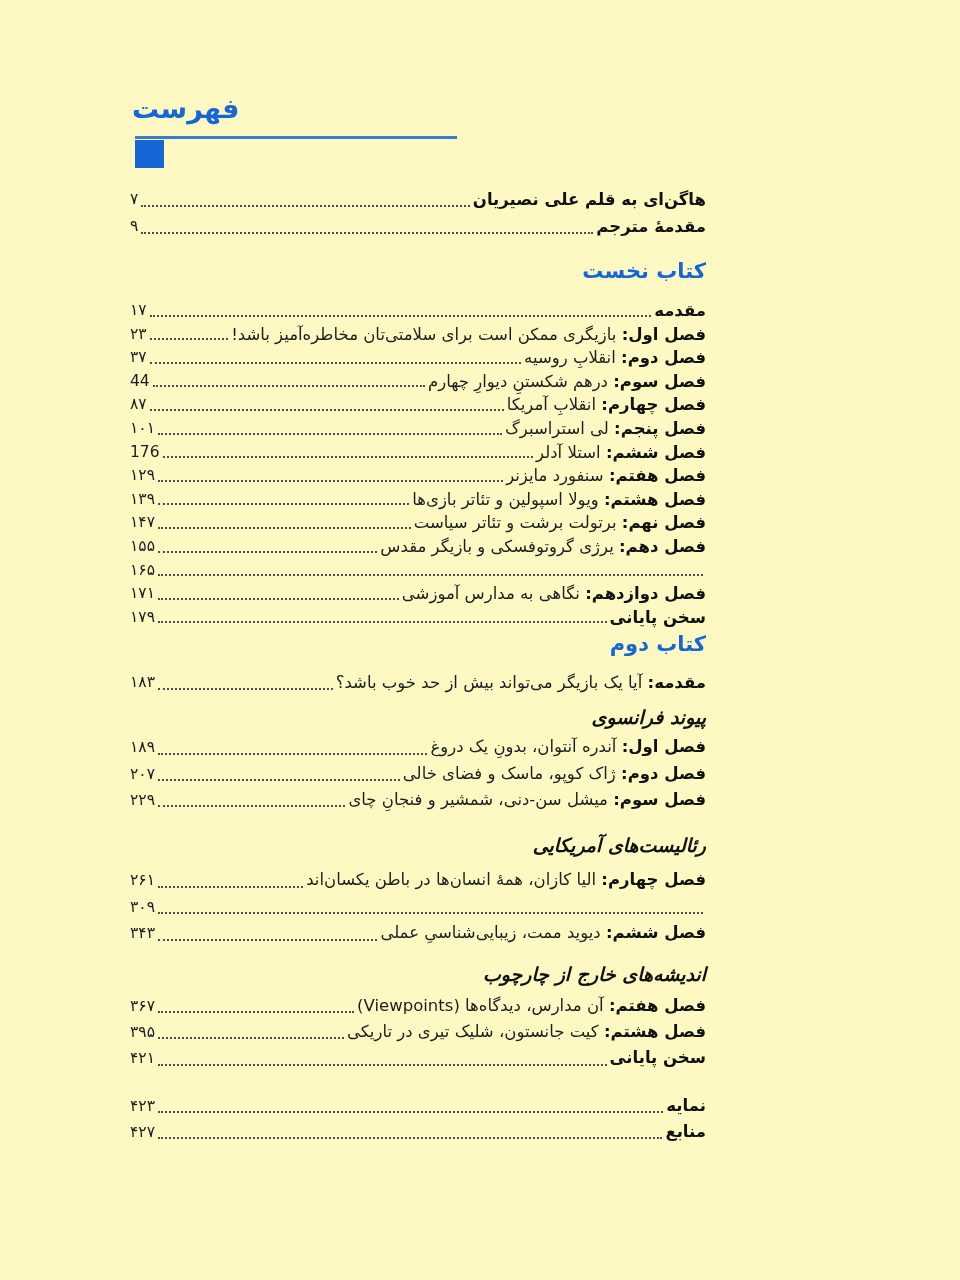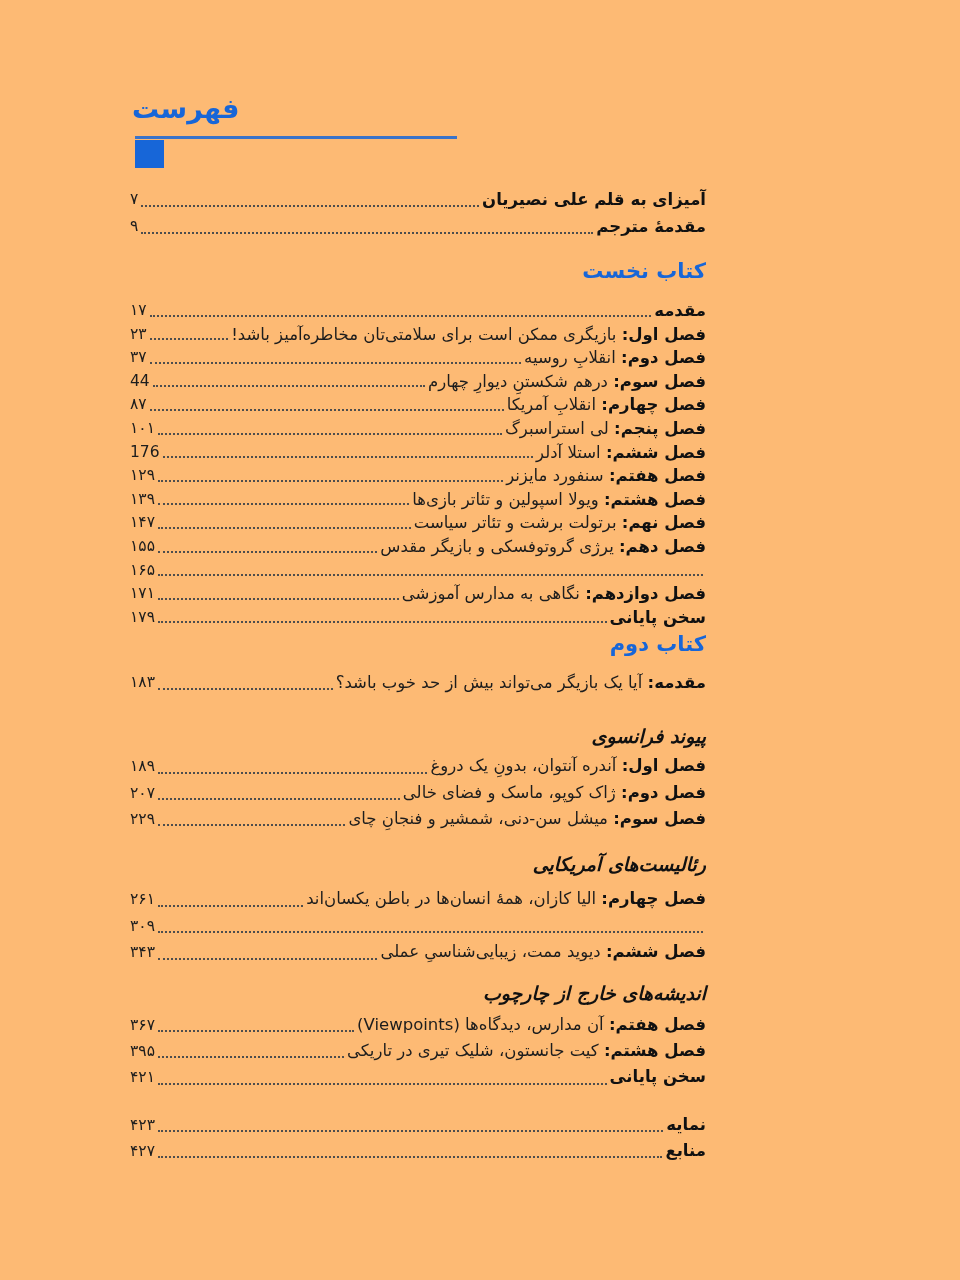--- a/index.html
+++ b/index.html
@@ -1,21 +1,21 @@
 <!DOCTYPE html>
 <html lang="fa" dir="ltr"><head>
 <meta charset="utf-8">
 <style>
   html,body{margin:0;padding:0;background:#ffffff;}
   body{
     width:960px;height:1280px;position:relative;overflow:hidden;
     font-family:"DejaVu Sans","Liberation Sans",sans-serif;
     color:#1f1f1f;
   }
-  .page{position:absolute;inset:0;background:#fdba74;}
+  .page{position:absolute;inset:0;background:#fef9c3;}
 
   
   .hdr-title{
     position:absolute;left:132px;top:94px;
     font-size:27px;font-weight:700;line-height:30px;
     color:var(--accent);
   }
   .hdr-rule{
     position:absolute;left:135px;top:136px;width:322px;height:3px;
     background:var(--accent);opacity:.85;
@@ -58,21 +58,21 @@
   .blk-book1 .row{height:23.6px;line-height:23.6px;}
 
   .blk-intro2{margin-top:10px;}
   .blk-intro2 .row{height:27px;line-height:27px;}
 
   .sub-heading{
     margin:0;text-align:right;
     font-size:19px;font-weight:700;font-style:italic;
     line-height:28px;height:28px;color:#111;
   }
-  .sh-1{margin-top:26px;}
+  .sh-1{margin-top:7px;}
   .sh-2{margin-top:18px;}
   .sh-3{margin-top:13px;}
 
   .blk-grp .row{height:26.4px;line-height:26.4px;}
   .blk-grp1{margin-top:3px;}
   .blk-grp2{margin-top:8px;}
   .blk-grp3{margin-top:5px;}
 
   .blk-back{margin-top:21px;}
   .blk-back .row{height:26px;line-height:26px;}
@@ -82,21 +82,21 @@
 <body style="--accent: #1766D8;">
 
 <div class="page">
   <div class="hdr-title">فهرست</div>
   <div class="hdr-rule"></div>
   <div class="hdr-square"></div>
 
   <div class="toc" id="toc-root">
       <div class="blk-front">
         <div class="row" dir="rtl">
-    <span class="label"><b class="b">آمیز‌ای به قلم علی نصیریان</b><span class="rest"></span></span>
+    <span class="label"><b class="b">هاگن‌ای به قلم علی نصیریان</b><span class="rest"></span></span>
     <span class="leader"></span>
     <span class="num">۷</span>
   </div>
         <div class="row" dir="rtl">
     <span class="label"><b class="b">مقدمهٔ مترجم</b><span class="rest"></span></span>
     <span class="leader"></span>
     <span class="num">۹</span>
   </div>
       </div>
       <div class="book-heading h-book1" dir="rtl">کتاب نخست</div>

